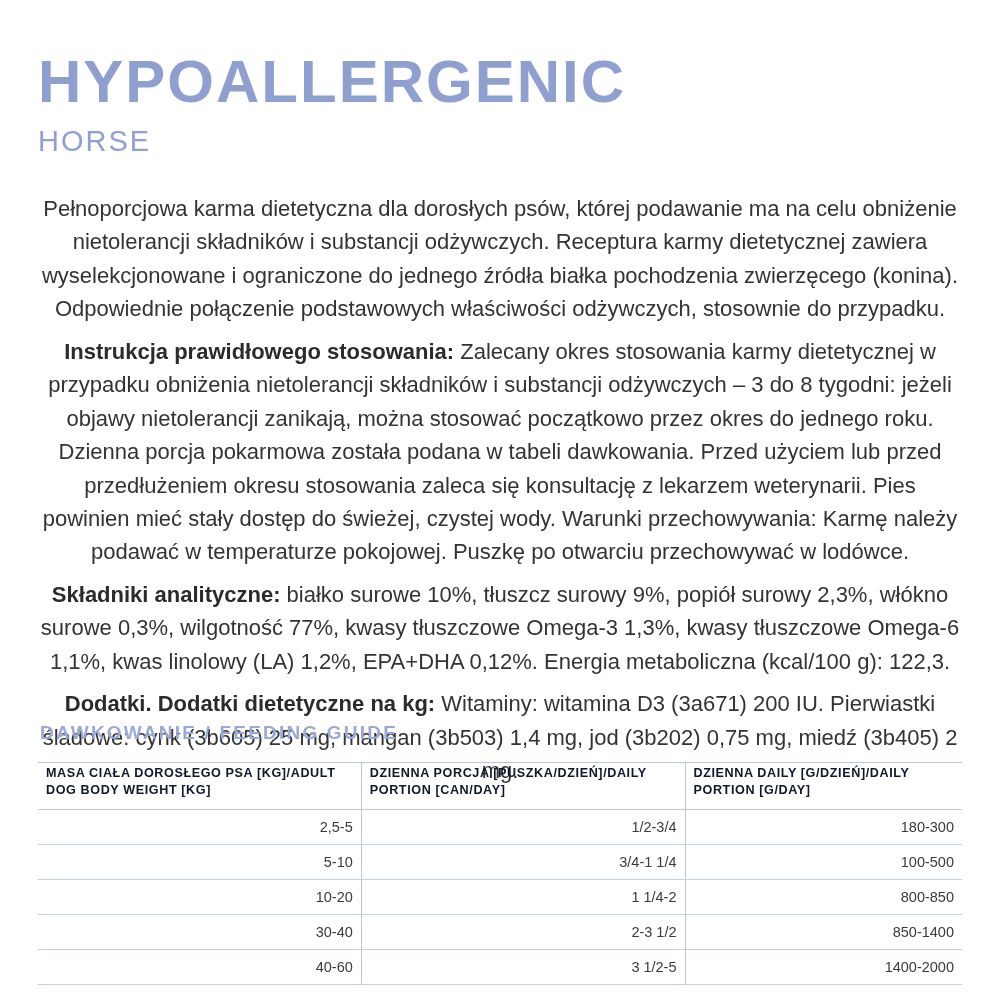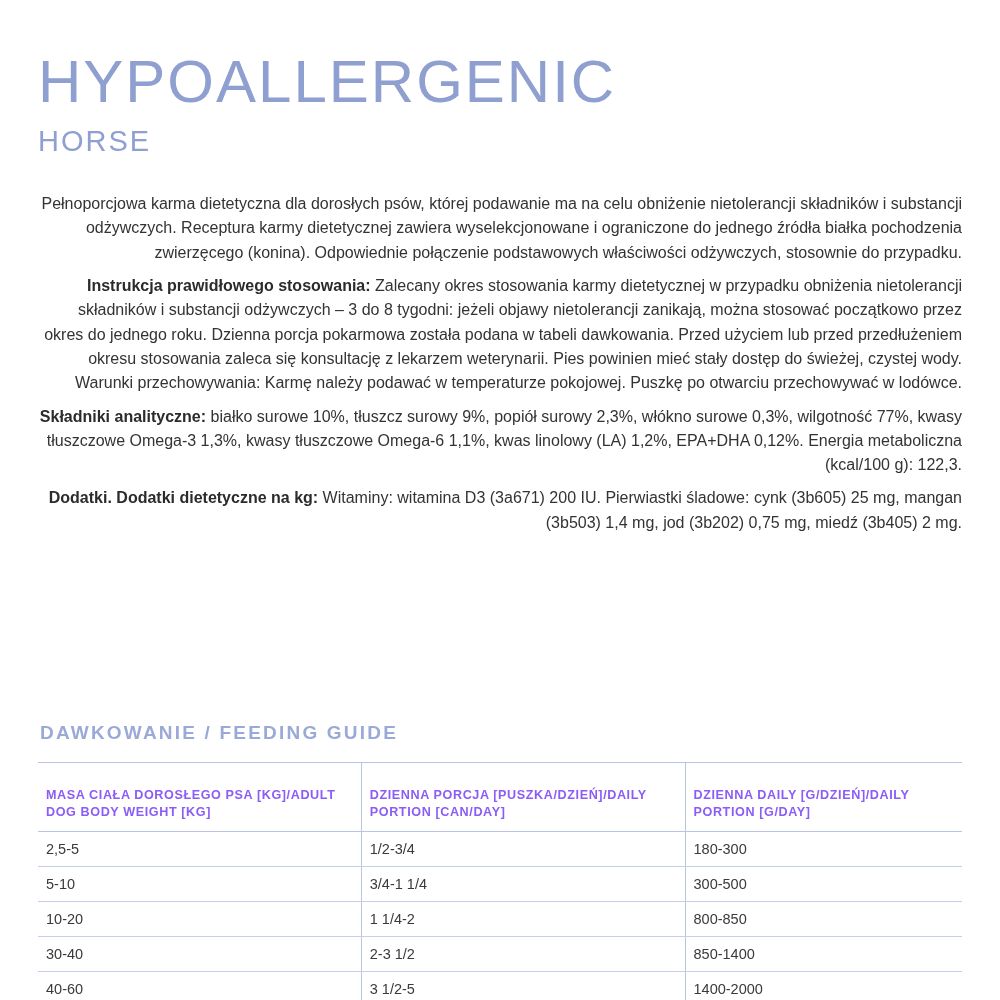--- a/index.html
+++ b/index.html
@@ -18,42 +18,42 @@
     position: relative;
     width: 1000px;
     height: 1000px;
     box-sizing: border-box;
     padding: 40px 38px 0 38px;
   }
 
   
   .title {
     font-size: 60px;
-    font-weight: normal;
+    font-weight: bold;
     letter-spacing: 2px;
     color: #8e9fd0;
     line-height: 1.05;
     margin: 10px 0 0 0;
     white-space: nowrap;
   }
   .subtitle {
     font-size: 29px;
     font-weight: normal;
     letter-spacing: 2px;
     color: #8e9fd0;
     margin: 12px 0 8px 0;
   }
 
   
   .copy {
     margin-top: 34px;
-    font-size: 16px;
+    font-size: 22px;
     line-height: 1.52;
     color: #333333;
-    text-align: right;
+    text-align: center;
   }
   .para {
     margin: 0 0 9px 0;
   }
   .para:last-child { margin-bottom: 0; }
   .lead {
     font-weight: bold;
     color: #2b2b2b;
   }
 
@@ -74,34 +74,35 @@
   table.fg {
     width: 100%;
     border-collapse: collapse;
     table-layout: fixed;
   }
   table.fg th {
     text-align: left;
     font-size: 12.6px;
     font-weight: bold;
     letter-spacing: 0.6px;
-    color: #8b5cf6;
+    color: #0f172a;
     line-height: 1.34;
-    padding: 24px 8px 10px 8px;
+    padding: 2px 8px 10px 8px;
     vertical-align: top;
     border-bottom: 1px solid #b9c4e3;
     border-top: 1px solid #b9c4e3;
   }
   table.fg td {
     font-size: 14.5px;
     color: #3a3a3a;
     padding: 6px 8px 6px 8px;
     border-bottom: 1px solid #c6cfe8;
     vertical-align: middle;
     height: 22px;
+    text-align: right;
   }
   table.fg th.col2, table.fg td.col2 { border-left: 1px solid #b9c4e3; }
   table.fg th.col3, table.fg td.col3 { border-left: 1px solid #b9c4e3; }
   table.fg th.col1, table.fg td.col1 { width: 33.2%; }
   table.fg th.col2, table.fg td.col2 { width: 33.2%; }
 </style>
 </head>
 <body>
 
 <div class="page">
@@ -135,21 +136,21 @@
       </thead>
       <tbody>
         <tr>
           <td class="col1">2,5-5</td>
           <td class="col2">1/2-3/4</td>
           <td class="col3">180-300</td>
         </tr>
         <tr>
           <td class="col1">5-10</td>
           <td class="col2">3/4-1 1/4</td>
-          <td class="col3">300-500</td>
+          <td class="col3">100-500</td>
         </tr>
         <tr>
           <td class="col1">10-20</td>
           <td class="col2">1 1/4-2</td>
           <td class="col3">800-850</td>
         </tr>
         <tr>
           <td class="col1">30-40</td>
           <td class="col2">2-3 1/2</td>
           <td class="col3">850-1400</td>

